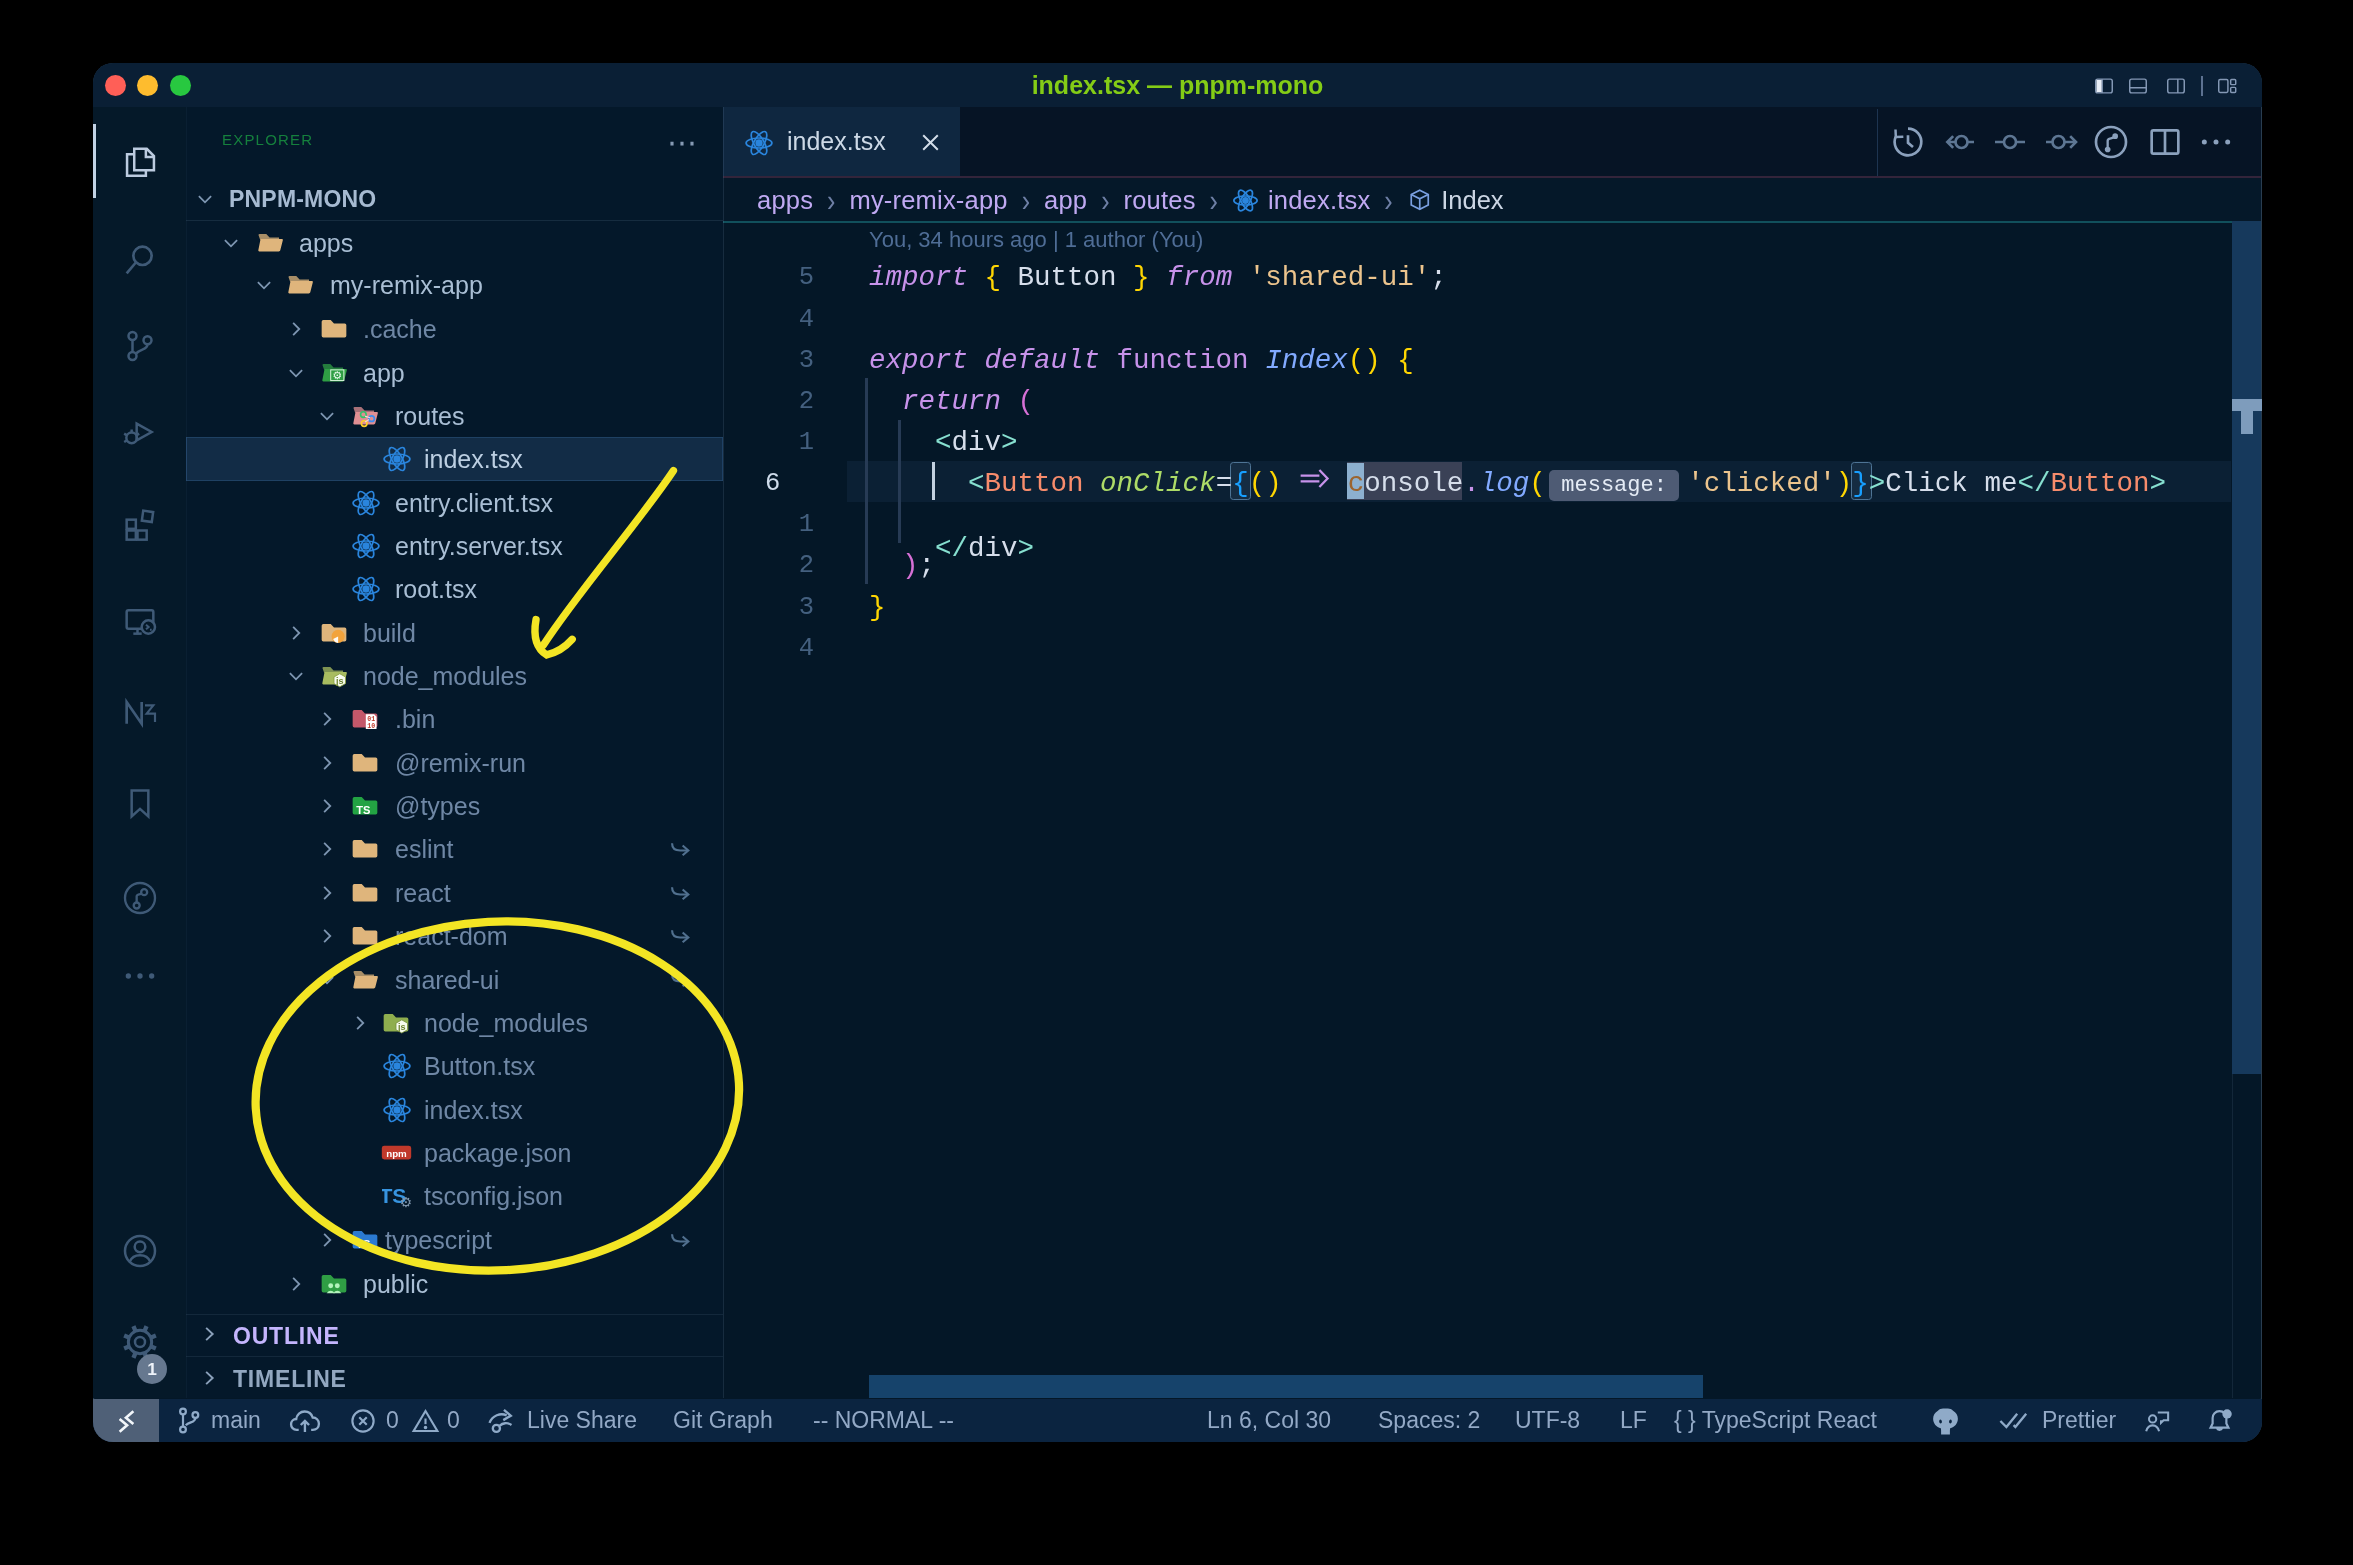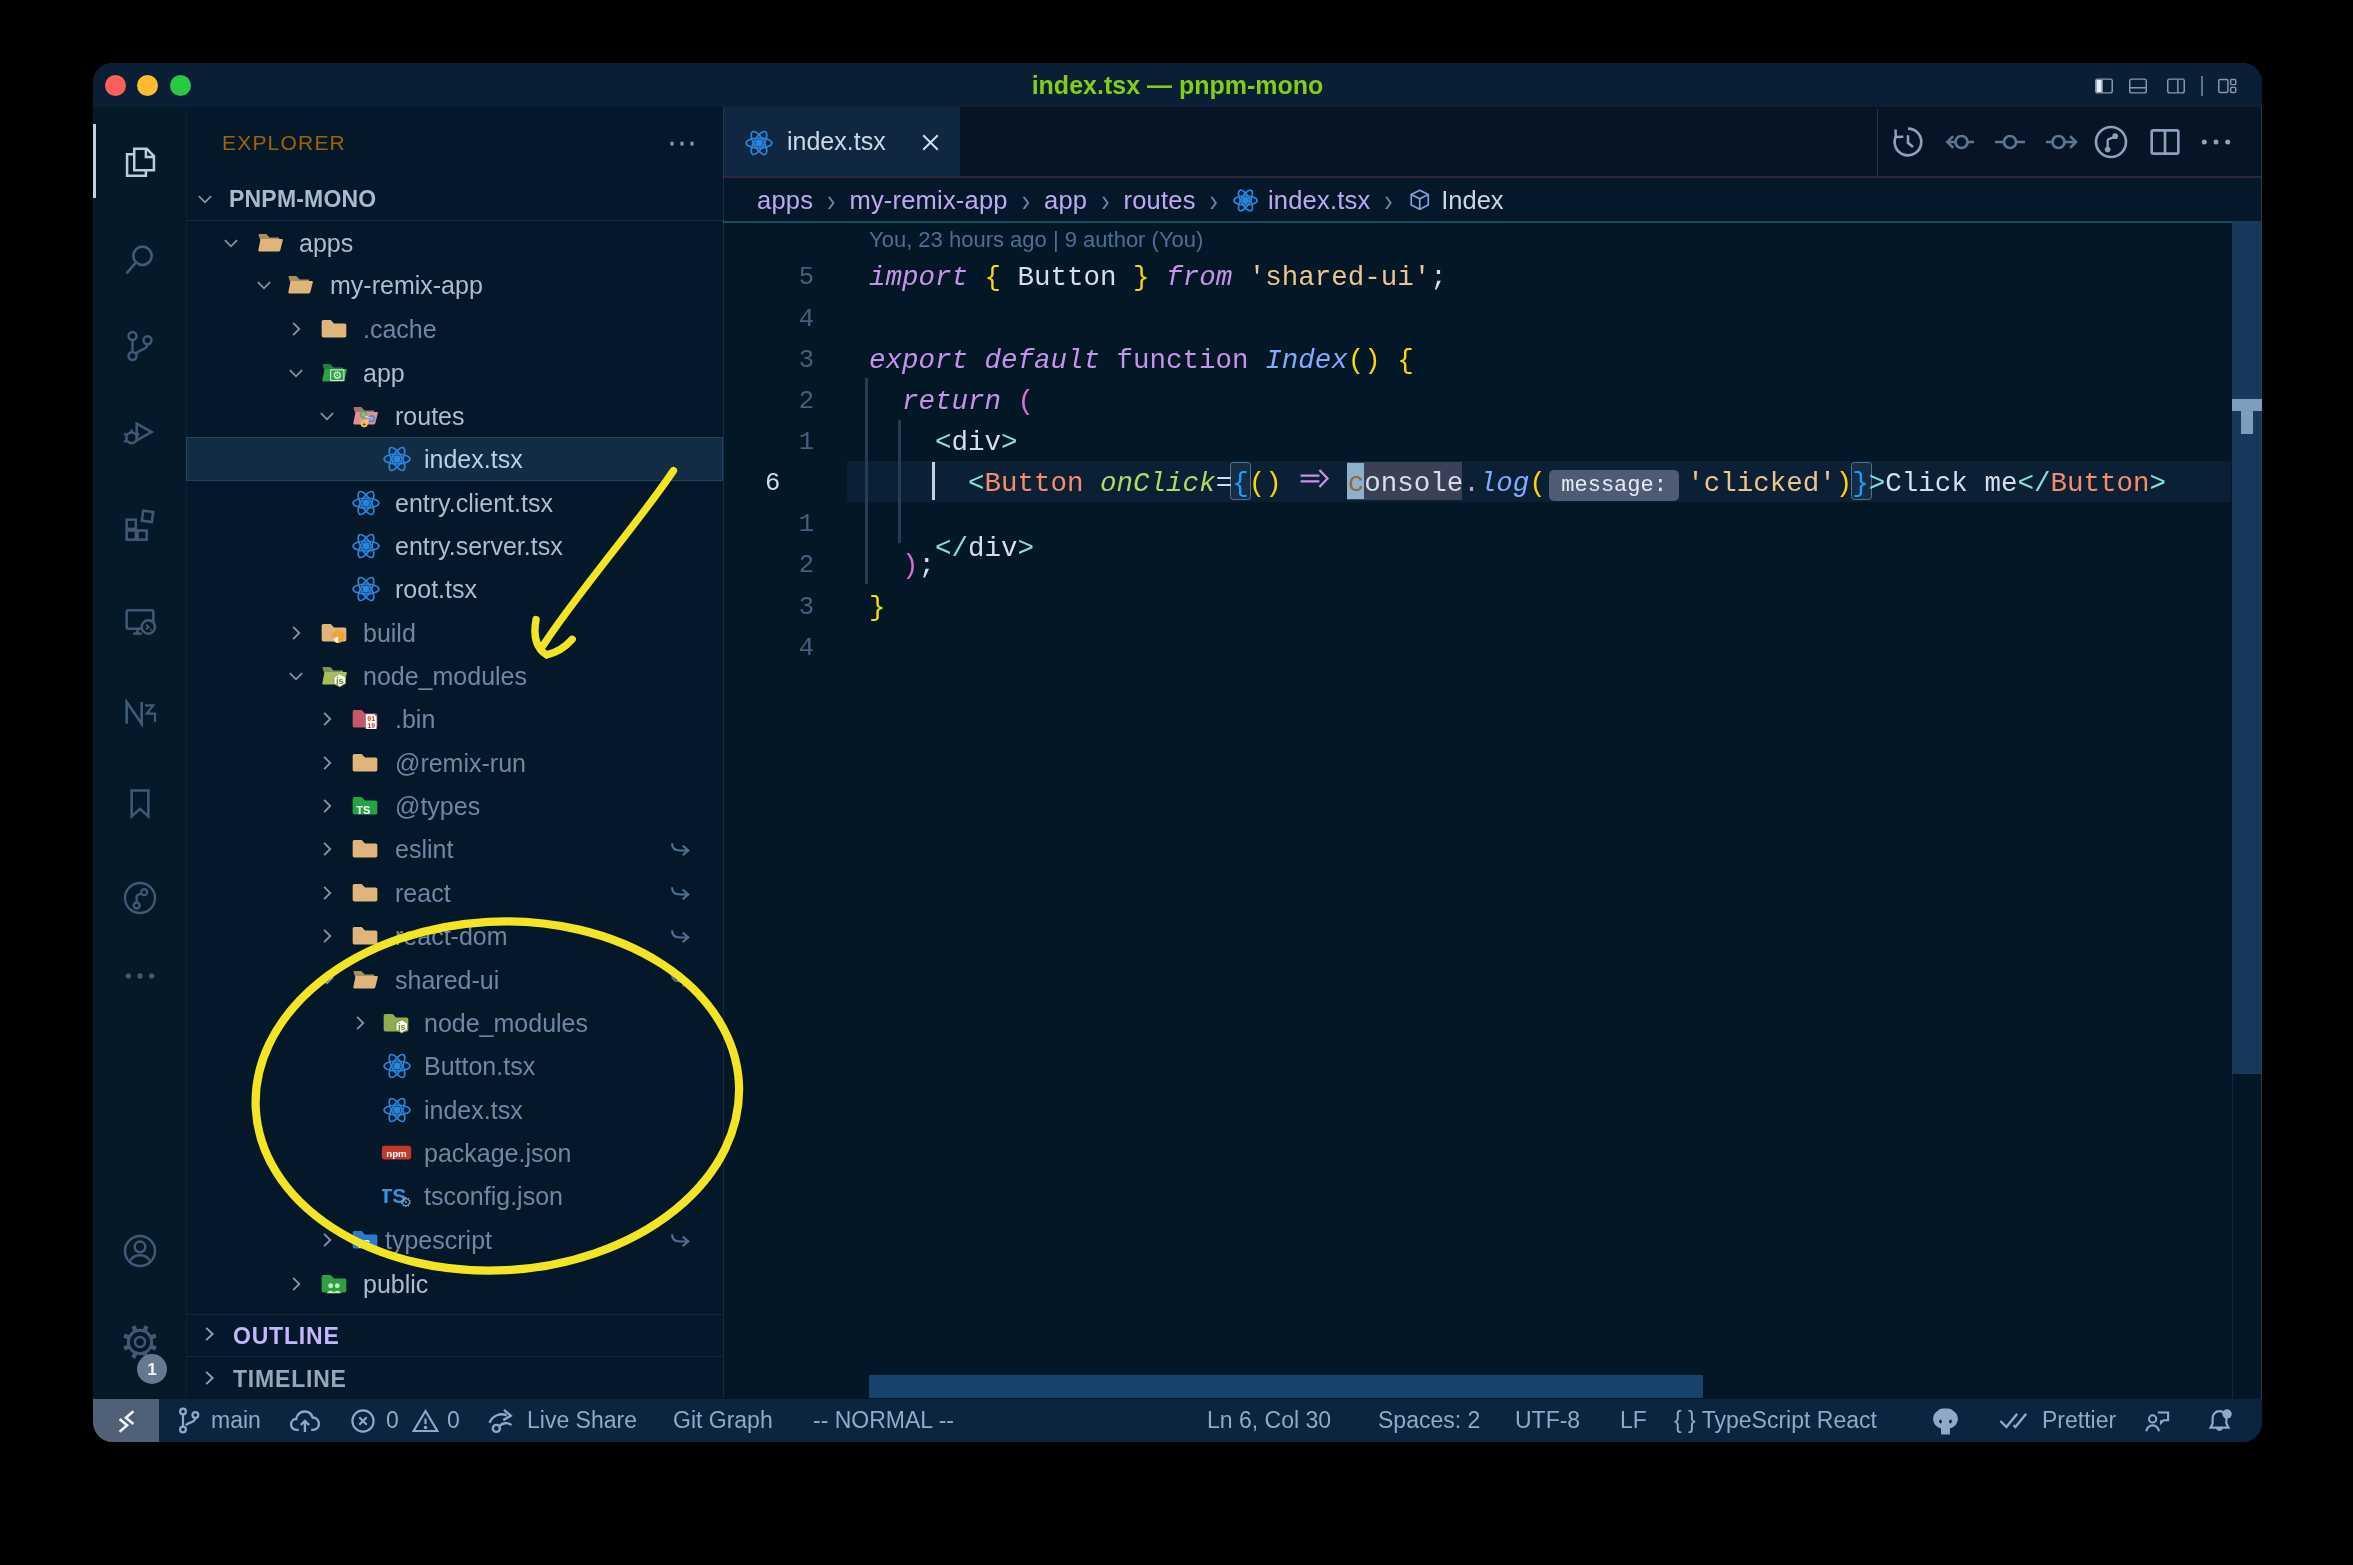--- a/index.html
+++ b/index.html
@@ -150,21 +150,21 @@
     </svg>
 
     <svg class="abs" style="left:27px; top:1215px;" width="40" height="40" viewBox="0 0 24 24" fill="none" stroke="#3f5a77">
       <circle cx="12" cy="12" r="3" stroke-width="1.5"></circle>
       <circle cx="12" cy="12" r="7" stroke-width="1.8"></circle>
       <path d="M18.65 14.76 L21.52 15.94 M14.76 18.65 L15.94 21.52 M9.24 18.65 L8.06 21.52 M5.35 14.76 L2.48 15.94 M5.35 9.24 L2.48 8.06 M9.24 5.35 L8.06 2.48 M14.76 5.35 L15.94 2.48 M18.65 9.24 L21.52 8.06" stroke-width="2.6"></path>
     </svg>
     <div class="abs" style="left:44px; top:1247px; width:30px; height:30px; border-radius:50%; background:#65779227; box-shadow:0 0 0 0 #000; background-color:#66788f; color:#eef3f9; font-size:17.3px; font-weight:700; text-align:center; line-height:30px;">1</div>
   </div>
   <div id="sidebar">
-    <div class="abs" style="left:36px; top:24px; font-size:21px; color:#a16207; letter-spacing:1.2px;">EXPLORER</div>
+    <div class="abs" style="left:36px; top:24px; font-size:15px; color:#15803d; letter-spacing:1.2px;">EXPLORER</div>
     <div class="abs" style="left:481px; top:18px; font-size:30px; color:#8599b3; letter-spacing:1.6px;">⋯</div>
 
     <div class="abs" style="left:0; top:330px; width:537px; height:44px; background:#122c46; box-shadow:0 0 0 0.8px #24486e inset;"></div>
     <div class="abs" style="left:0; top:113px; width:537px; height:0.8px; background:rgba(160,190,220,0.12);"></div>
     <div id="treerows">
 <div class="treerow" style="top:70px;">
           <svg class="chev" style="left:8.2px; top:10.7px;" width="22" height="22" viewBox="0 0 27 27" fill="none" stroke="#7e96b2" stroke-width="2.2">
             <polyline points="6,10 13.5,17.5 21,10"></polyline>
           </svg>
           <div class="rowlabel" style="left:43px; font-weight:700; font-size:23px; letter-spacing:0.2px; color:#a6bad1;">PNPM-MONO</div>
@@ -545,21 +545,21 @@
 </div>
 <div id="codearea" style="position:absolute; left:0; top:115px; width:1538px; height:1176px; overflow:hidden;">
 <div class="abs" style="left:124px; top:239px; width:1384px; height:41px; background:#0b2034;"></div>
 <div class="abs" style="left:142px; top:156px; width:2.5px; height:206px; background:#273b55;"></div>
 <div class="abs" style="left:175px; top:198px; width:2.5px; height:123px; background:#273b55;"></div>
 <div class="abs" style="left:209px; top:240px; width:3.3px; height:38px; background:#c3d1e0;"></div>
 <div class="abs" style="left:624px; top:240px; width:115px; height:38px; background:#3a4156;"></div>
 <div class="abs" style="left:507px; top:240px; width:21.4px; height:38px; border:1.6px solid #4e7495; border-radius:3.3px; background:rgba(80,116,149,0.15);"></div>
 <div class="abs" style="left:1128px; top:240px; width:21.4px; height:38px; border:1.6px solid #4e7495; border-radius:3.3px; background:rgba(80,116,149,0.15);"></div>
 <div class="abs" style="left:624px; top:241px; width:17.3px; height:36px; background:#8db0cf;"></div>
-<div class="abs" style="left:146px; top:5px; font-size:22px; color:#4f6d96;">You, 23 hours ago | 9 author (You)</div>
+<div class="abs" style="left:146px; top:5px; font-size:22px; color:#4f6d96;">You, 34 hours ago | 1 author (You)</div>
 <div class="lnum" style="left:0; top:35px;">5</div>
 <div class="lnum" style="left:0; top:77px;">4</div>
 <div class="lnum" style="left:0; top:118px;">3</div>
 <div class="lnum" style="left:0; top:159px;">2</div>
 <div class="lnum" style="left:0; top:200px;">1</div>
 <div class="abs" style="left:42px; top:241px; height:41px; line-height:41px; font-family:'Liberation Mono', monospace; font-size:25.5px; color:#cfdceb;">6</div>
 <div class="lnum" style="left:0; top:282px;">1</div>
 <div class="lnum" style="left:0; top:323px;">2</div>
 <div class="lnum" style="left:0; top:365px;">3</div>
 <div class="lnum" style="left:0; top:406px;">4</div>

